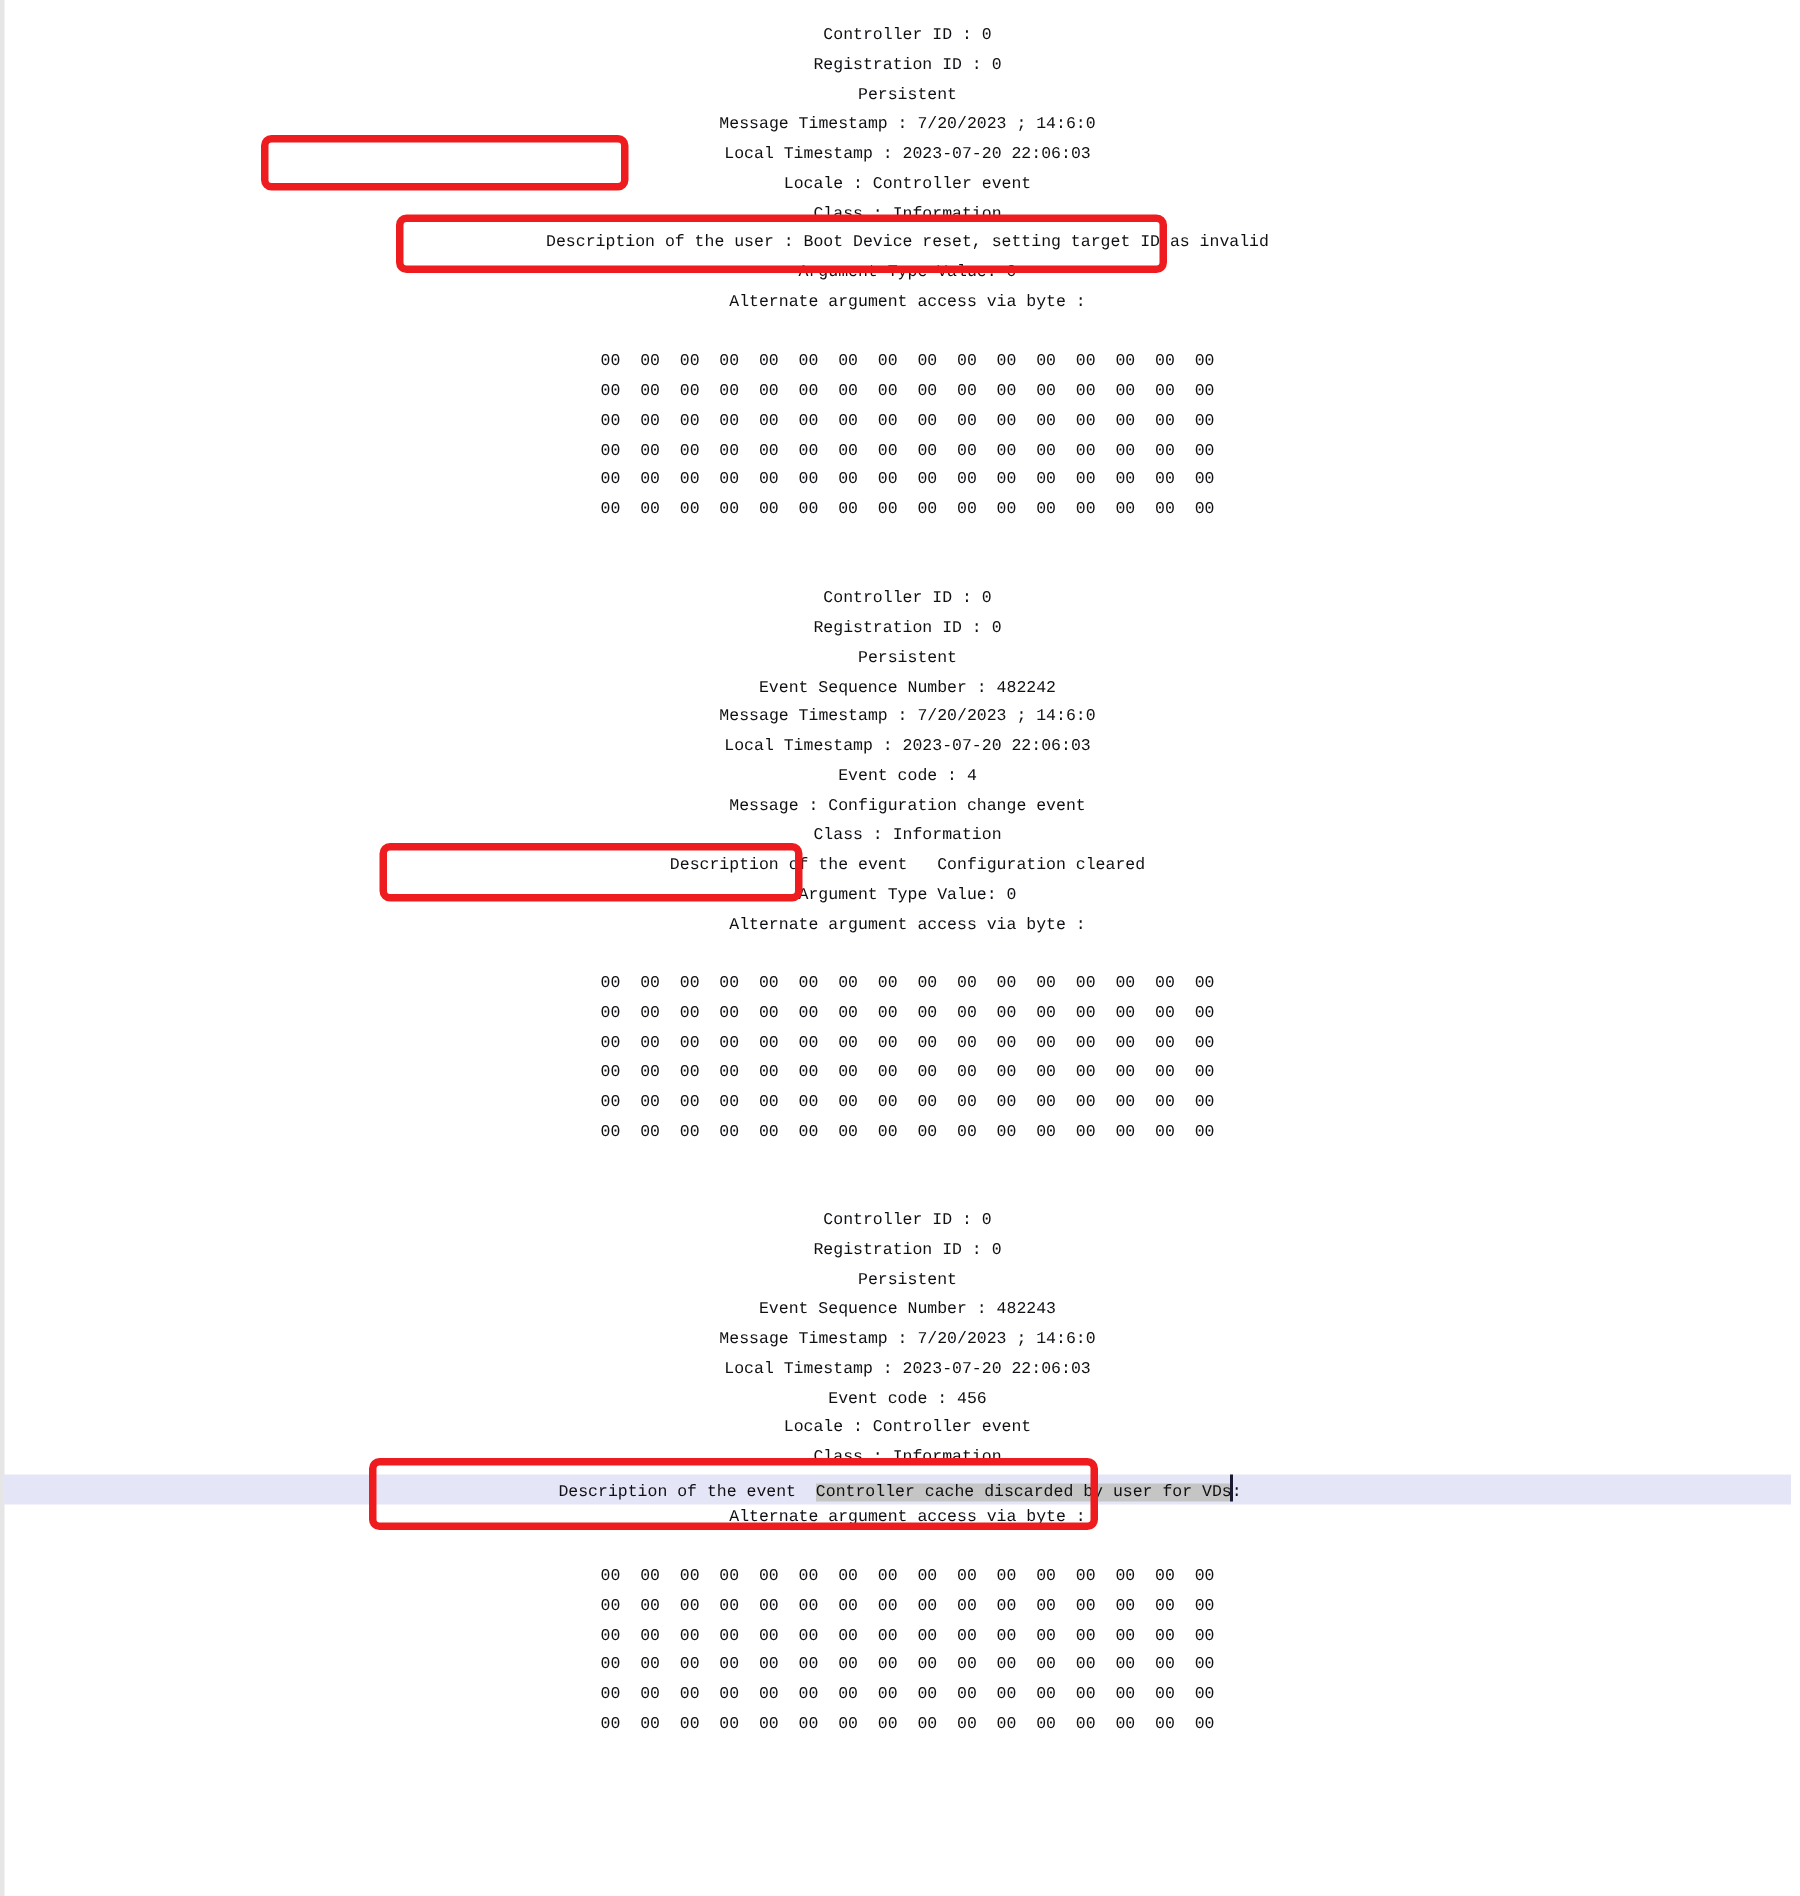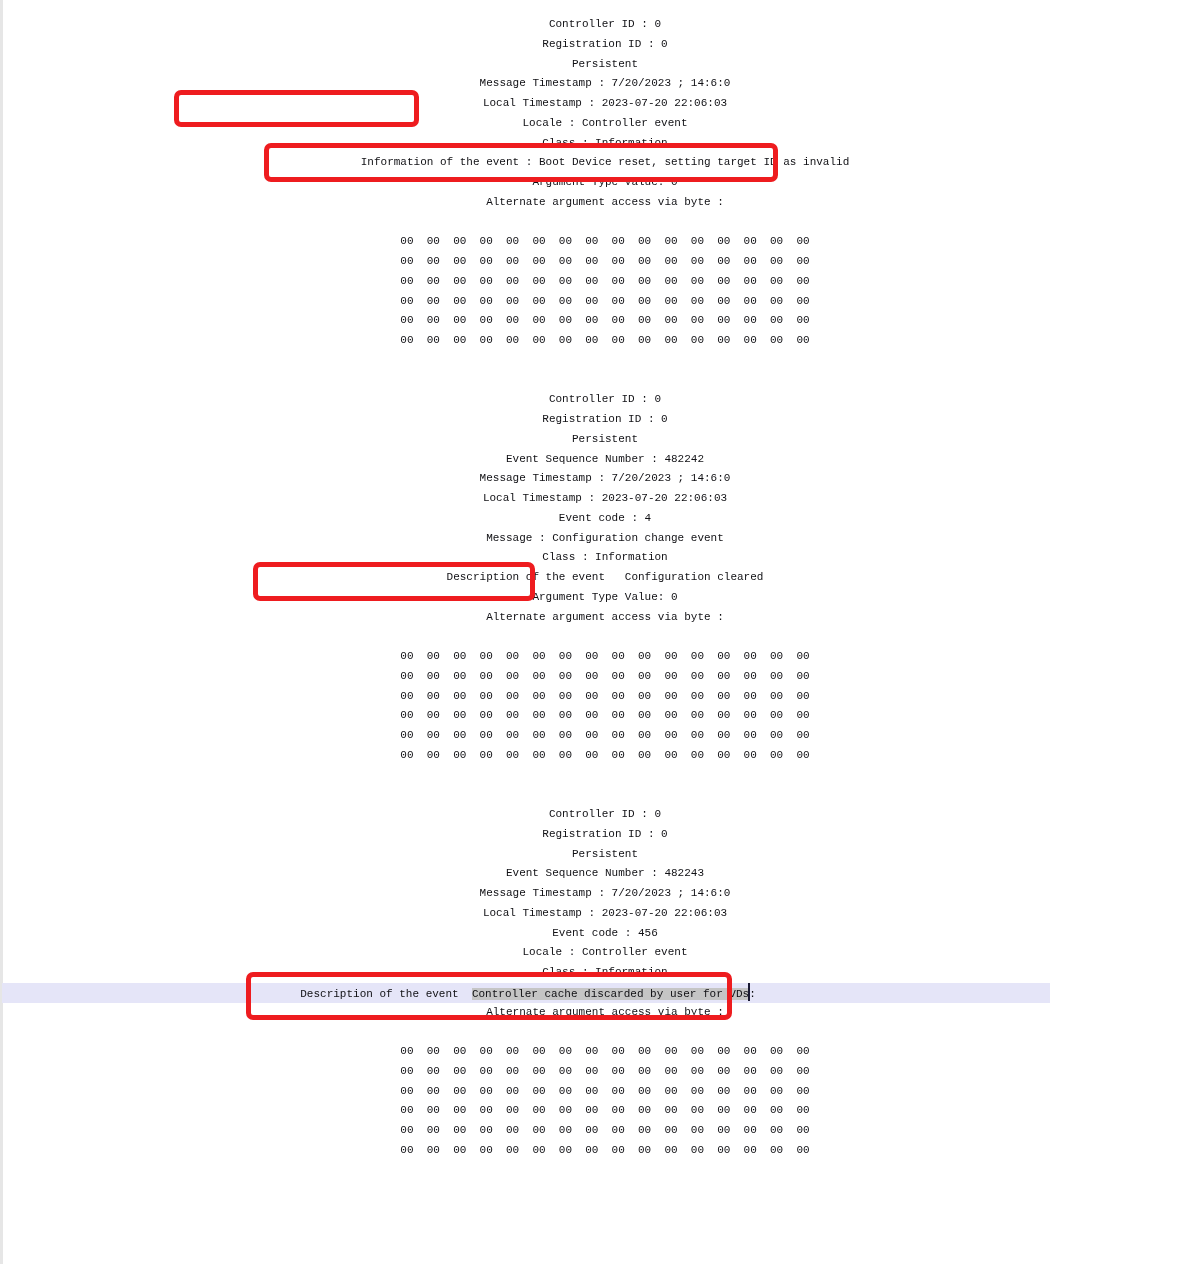--- a/index.html
+++ b/index.html
@@ -25,21 +25,21 @@
   .line{
     height:19.75px;
     line-height:19.75px;
     white-space:pre;
     position:relative;
   }
   .selrow{
     background:var(--selection-row-bg,#e5e5f8);
     margin-left:-6px;
     padding-left:4px;
-    width:1048px;
+    width:1192px;
     box-sizing:border-box;
   }
   .hl{
     background:var(--selection-text-bg,#c5c5c5);
   }
   .caret{
     display:inline-block;
     width:2px;height:18px;
     margin:0 -1px;
     vertical-align:-4px;
@@ -66,21 +66,21 @@
 <main class="log">
 
   <section>
     <div class="line">Controller ID : 0</div>
     <div class="line">Registration ID : 0</div>
     <div class="line">Persistent</div>
     <div class="line">Message Timestamp : 7/20/2023 ; 14:6:0</div>
     <div class="line"><span>Local Timestamp : </span><span>2023-07-20 22:06:03</span><i class="redbox b1"></i></div>
     <div class="line">Locale : Controller event</div>
     <div class="line">Class : Information</div>
-    <div class="line"><span>Information of the event : </span><span>Boot Device reset, setting target ID as invalid</span><i class="redbox b2"></i></div>
+    <div class="line"><span>Description of the user : </span><span>Boot Device reset, setting target ID as invalid</span><i class="redbox b2"></i></div>
     <div class="line">Argument Type Value: 0</div>
     <div class="line">Alternate argument access via byte :</div>
     <div class="line"></div>
     <div>
         <div class="line">00  00  00  00  00  00  00  00  00  00  00  00  00  00  00  00</div>
         <div class="line">00  00  00  00  00  00  00  00  00  00  00  00  00  00  00  00</div>
         <div class="line">00  00  00  00  00  00  00  00  00  00  00  00  00  00  00  00</div>
         <div class="line">00  00  00  00  00  00  00  00  00  00  00  00  00  00  00  00</div>
         <div class="line">00  00  00  00  00  00  00  00  00  00  00  00  00  00  00  00</div>
         <div class="line">00  00  00  00  00  00  00  00  00  00  00  00  00  00  00  00</div>

